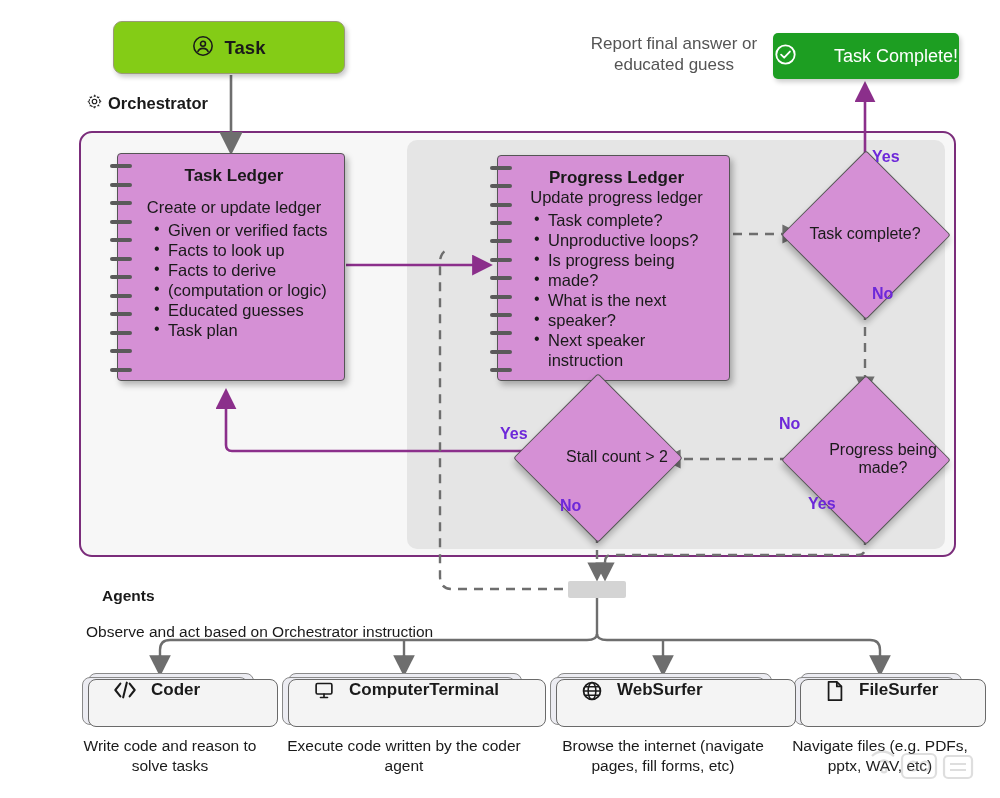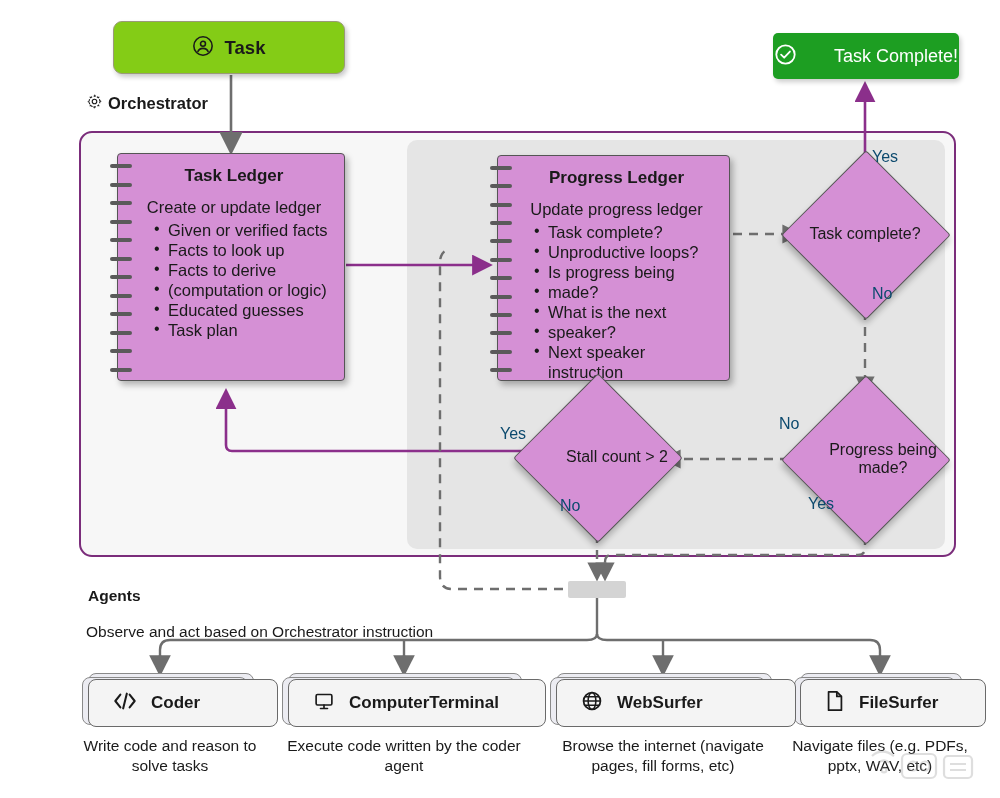--- a/index.html
+++ b/index.html
@@ -45,43 +45,43 @@
     border:1.6px solid #555;transform:rotate(45deg);border-radius:3px;
     box-shadow:3px 4px 6px rgba(0,0,0,.25);}
   .dia-txt{position:absolute;left:0;top:0;width:100%;height:100%;display:flex;
     align-items:center;justify-content:center;text-align:center;font-size:16px;
     line-height:18px;z-index:2;}
   .d-taskcomplete{left:806px;top:175px;width:118px;height:118px;}
   .d-progress{left:806px;top:400px;width:118px;height:118px;}
   .d-stall{left:538px;top:398px;width:118px;height:118px;}
 
   
-  .elabel{font-size:16px;font-weight:normal;color:#0c4a6e;}
+  .elabel{font-size:16px;font-weight:bold;color:#6d28d9;}
   .l-yes-top{left:872px;top:148px;}
   .l-no-mid{left:872px;top:285px;}
   .l-no-prog{left:779px;top:415px;}
   .l-yes-prog{left:808px;top:495px;}
   .l-yes-stall{left:500px;top:425px;}
   .l-no-stall{left:560px;top:497px;}
 
   
   .report-txt{left:578px;top:33px;width:192px;text-align:center;font-size:17px;
     line-height:21px;color:#555;}
   .complete-box{left:773px;top:33px;width:186px;height:46px;background:#1d9e22;
     border-radius:5px;display:flex;align-items:center;justify-content:center;gap:9px;
     box-shadow:2px 3px 5px rgba(0,0,0,.2);}
   .complete-box .lbl{color:#fff;font-size:18px;margin-left:28px;}
 
   
-  .agents-title{left:88px;top:587px;font-size:15.5px;font-weight:bold;}
+  .agents-title{left:102px;top:587px;font-size:15.5px;font-weight:bold;}
   .agents-sub{left:86px;top:611px;font-size:15.5px;margin-top:12px;}
   .gray-bar{left:568px;top:581px;width:58px;height:17px;background:#d4d4d4;border-radius:2px;}
 
   .agent-card{height:46px;background:#f4f4f4;border:1.5px solid #6a6a6a;border-radius:8px;
-    display:flex;align-items:center;gap:14px;padding-left:24px;z-index:3;}
+    display:flex;gap:14px;padding-left:24px;z-index:3;}
   .agent-card .lbl{font-size:17px;font-weight:bold;}
   .stack{position:absolute;height:46px;border:1.5px solid #8a8a8a;border-radius:8px;
     background:#ececf2;}
   .agent-cap{position:absolute;text-align:center;font-size:15.5px;line-height:20px;color:#1a1a1a;}
 
   .ag1{left:88px;top:679px;width:164px;}
   .ag2{left:288px;top:679px;width:232px;}
   .ag3{left:556px;top:679px;width:214px;}
   .ag4{left:800px;top:679px;width:160px;}
 
@@ -204,21 +204,21 @@
       <i style="top:36%"></i>
         <i style="top:45%"></i>
         <i style="top:54%"></i>
         <i style="top:63%"></i>
       <i style="top:72%"></i>
         <i style="top:81%"></i>
         <i style="top:90%"></i>
         <i style="top:99%"></i>
     </div>
     <div class="title">Progress Ledger</div>
-    <div class="sub" style="margin-top:12px">Update progress ledger</div>
+    <div class="sub" style="">Update progress ledger</div>
     <ul>
       <li>Task complete?</li>
       <li>Unproductive loops?</li>
       <li>Is progress being</li>
       <li style="padding-left:14px">made?</li>
       <li>What is the next</li>
       <li style="padding-left:14px">speaker?</li>
       <li>Next speaker instruction</li>
     </ul>
   </div>
@@ -238,20 +238,21 @@
     <div class="dia-txt" style="padding:0 20px">Stall count &gt; 2</div>
   </div>
 
   <div class="abs elabel l-yes-top">Yes</div>
   <div class="abs elabel l-no-mid">No</div>
   <div class="abs elabel l-no-prog">No</div>
   <div class="abs elabel l-yes-prog">Yes</div>
   <div class="abs elabel l-yes-stall">Yes</div>
   <div class="abs elabel l-no-stall">No</div>
 
+  <div class="abs report-txt">Report final answer or educated guess</div>
   <div class="abs complete-box">
     <span>
       <svg width="23" height="23" viewBox="0 0 24 24">
         <circle cx="12" cy="12" r="9.6" fill="none" stroke="#ffffff" stroke-width="1.9"></circle>
         <path d="M7.4,12.2 L10.6,15.3 L16.6,8.9" fill="none" stroke="#ffffff" stroke-width="1.9" stroke-linecap="round" stroke-linejoin="round"></path>
       </svg>
     </span>
     <span class="lbl">Task Complete!</span>
   </div>
 

